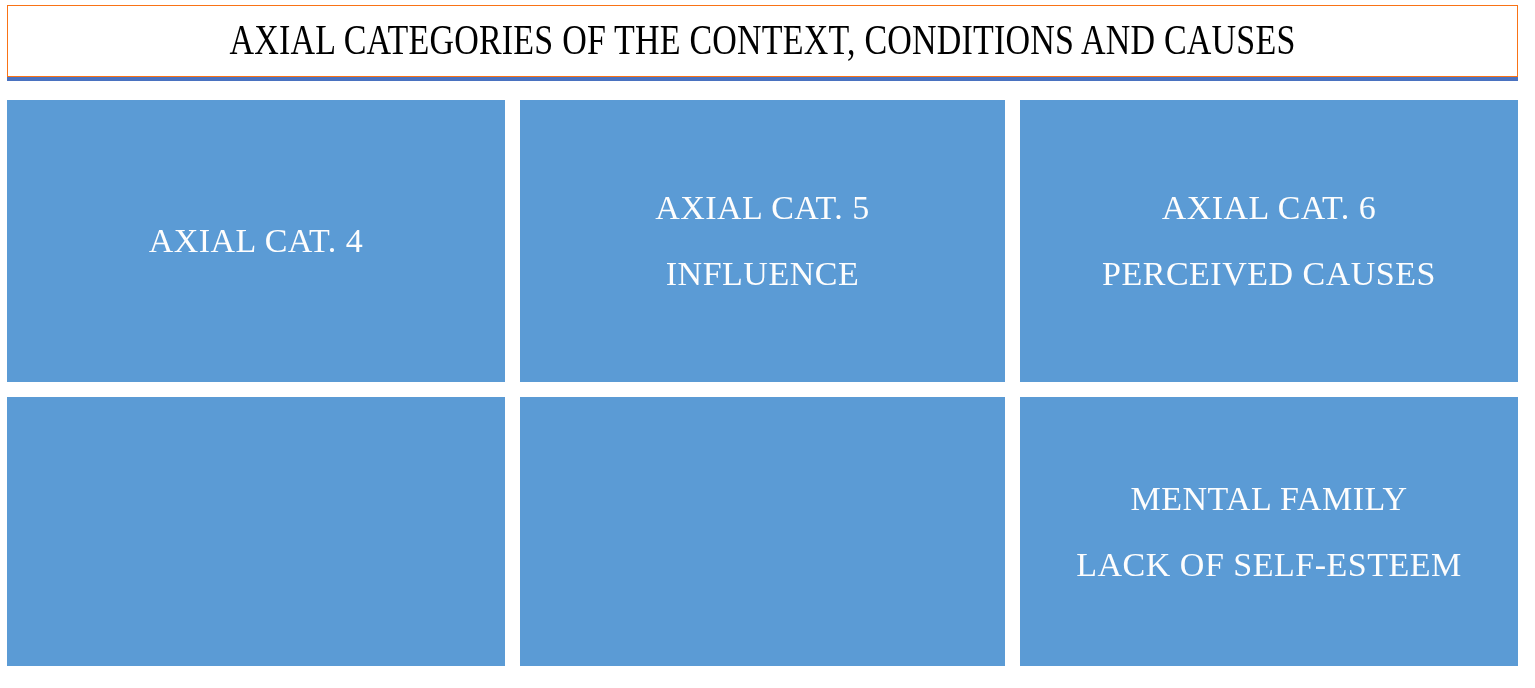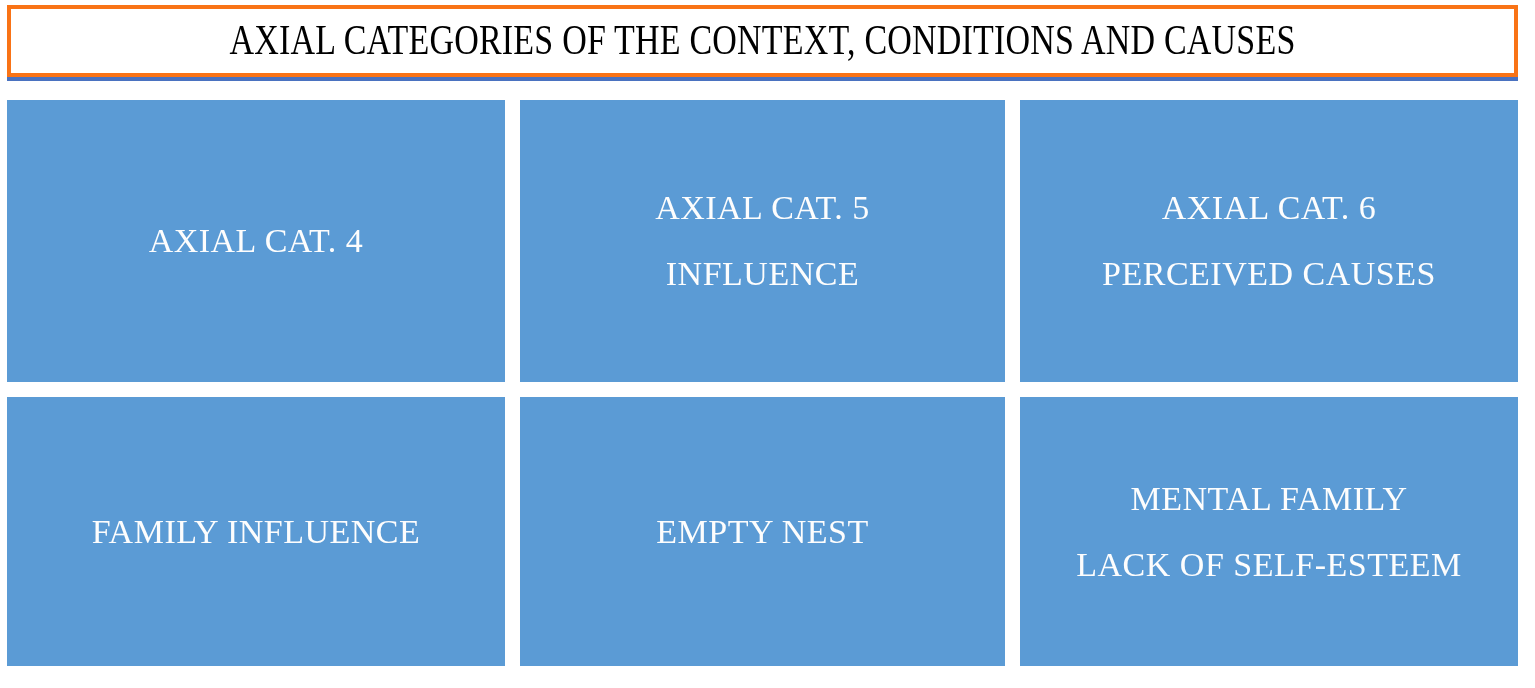--- a/index.html
+++ b/index.html
@@ -17,21 +17,21 @@
   }
   
   .title-box {
     position: absolute;
     left: 7px;
     top: 5px;
     width: 1511px;
     height: 72px;
     box-sizing: border-box;
     background: #ffffff;
-    border: 4px solid #f97316;
+    border: 1px solid #f97316;
     box-shadow: 0 4px 0 0 #4a72c0;
     display: flex;
     align-items: center;
     justify-content: center;
   }
   .title-text {
     display: inline-block;
     color: #000000;
     font-size: 34px;
     letter-spacing: 0.2px;
@@ -87,25 +87,23 @@
       <div class="box-line">AXIAL CAT. 5</div>
       <div class="box-line">INFLUENCE</div>
     </div>
 
     <div class="blue-box">
       <div class="box-line">AXIAL CAT. 6</div>
       <div class="box-line">PERCEIVED CAUSES</div>
     </div>
 
     <div class="blue-box">
-      <div class="box-line">FAMILY INFLUENCE</div>
     </div>
 
     <div class="blue-box">
-      <div class="box-line">EMPTY NEST</div>
     </div>
 
     <div class="blue-box">
       <div class="box-line">MENTAL FAMILY</div>
       <div class="box-line">LACK OF SELF-ESTEEM</div>
     </div>
 
   </div>
 </div>
 

